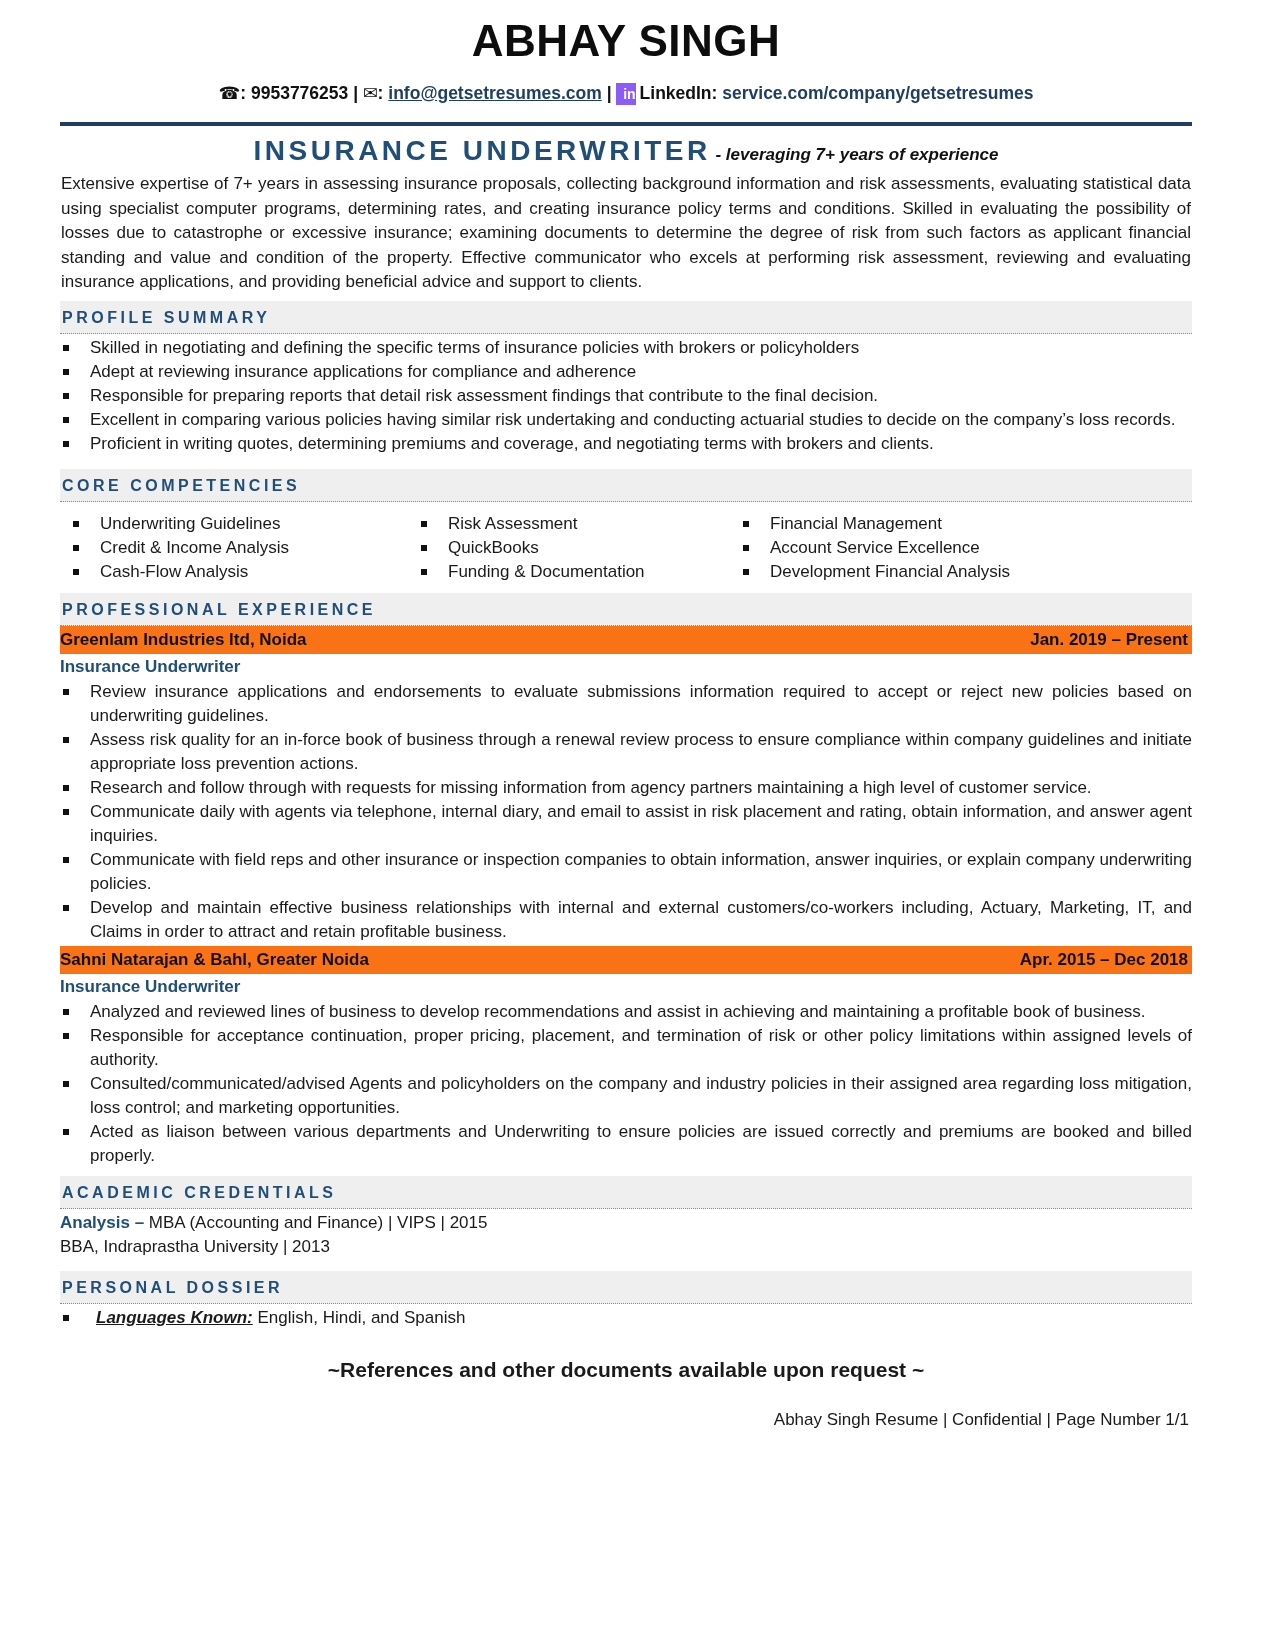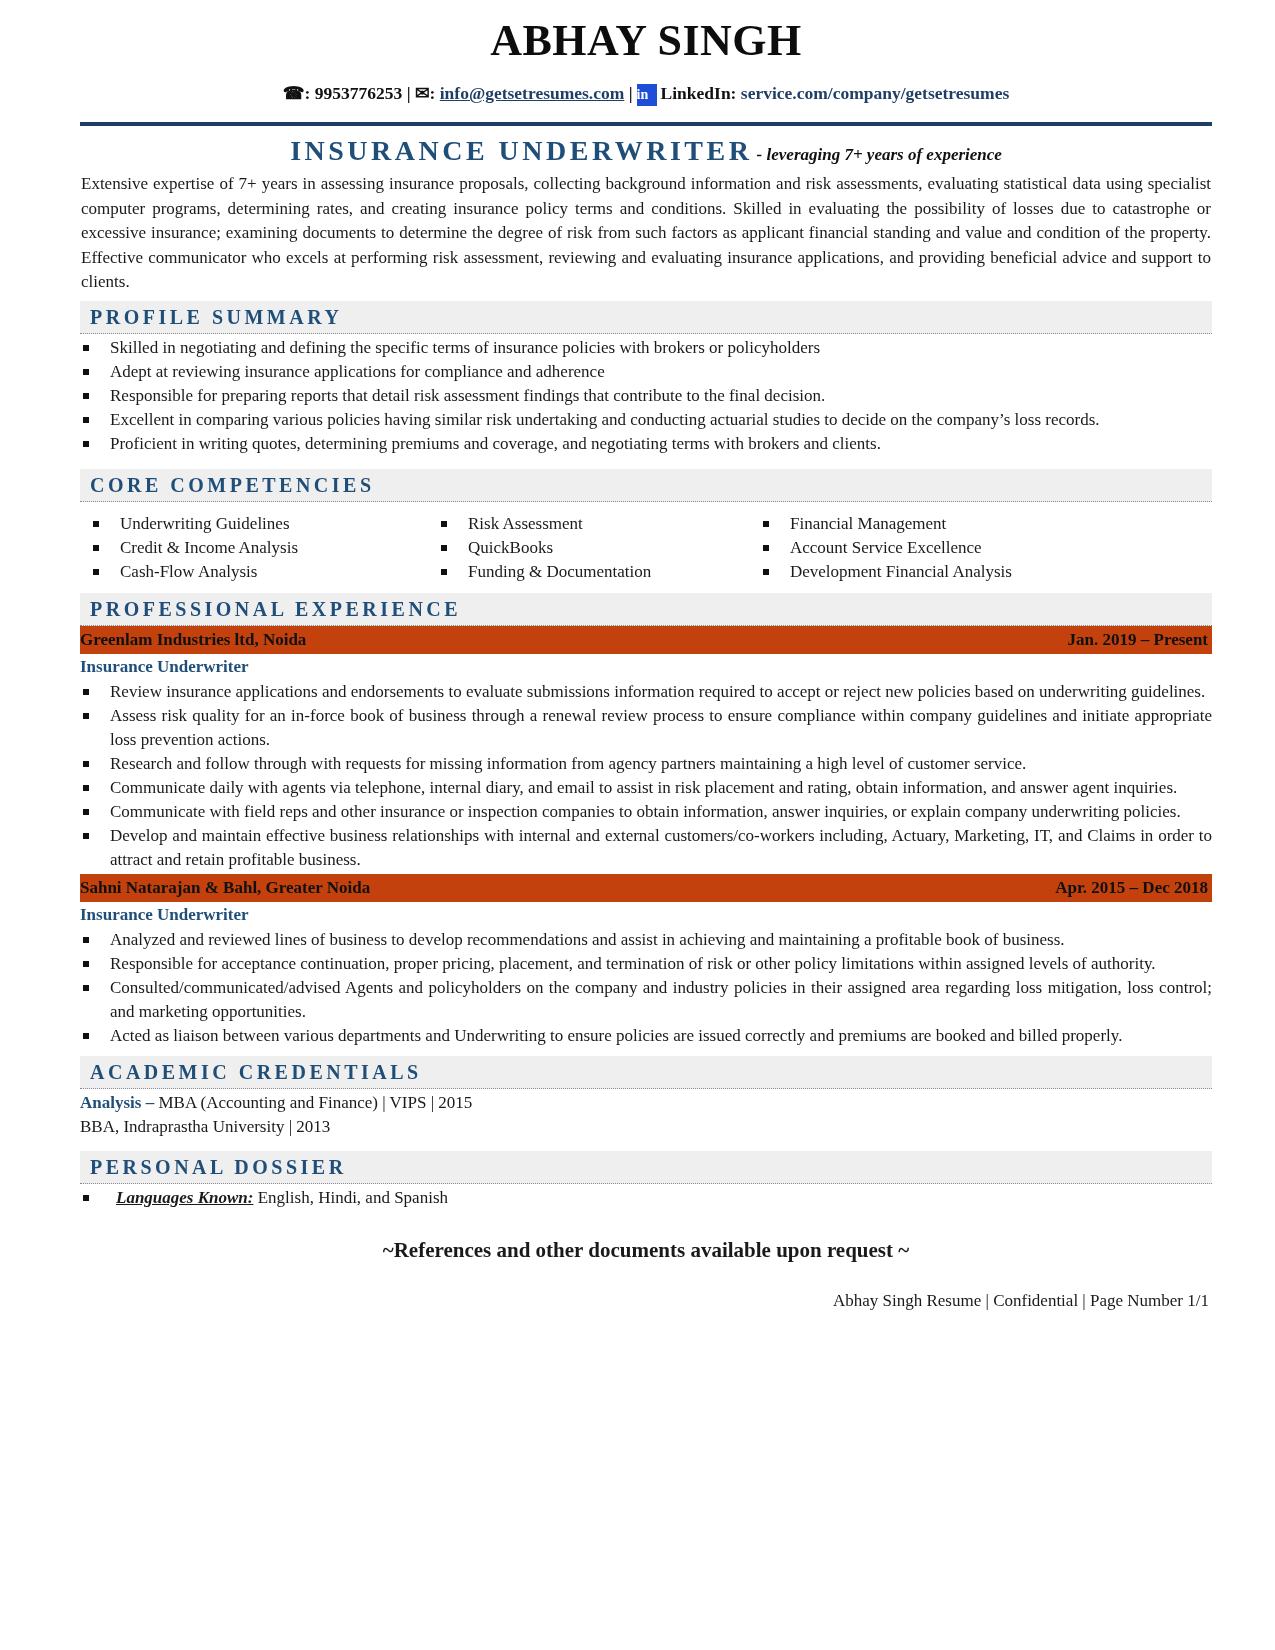--- a/index.html
+++ b/index.html
@@ -1,35 +1,35 @@
 <!DOCTYPE html>
 <html><head>
 <meta charset="utf-8">
 <style>
   * { box-sizing: border-box; margin: 0; padding: 0; }
   html, body { width: 1275px; height: 1650px; background: #ffffff; }
   body { font-family: "Liberation Sans", "DejaVu Sans", sans-serif; color: #1a1a1a; position: relative; overflow: hidden; }
-  .page { position: absolute; left: 80px; top: 0; width: 1132px; font-family: Liberation Serif, serif; }
+  .page { position: absolute; left: 60px; top: 0; width: 1132px; }
   .name { text-align: center; font-size: 44px; font-weight: bold; letter-spacing: 0.5px; color: #0d0d0d; margin-top: 12px; height: 58px; line-height: 58px; }
   .contact { text-align: center; font-size: 17.5px; font-weight: bold; margin-top: 10px; height: 26px; line-height: 26px; color: #111; }
   .contact .link { color: #1f3e66; text-decoration: underline; }
   .contact .link-plain { color: #1f3e66; }
-  .contact .in-box { display: inline-block; width: 20px; height: 22px; background: #1d4ed8; color: #fff; font-size: 14px; line-height: 22px; text-align: left; vertical-align: middle; margin: 0 4px; }
+  .contact .in-box { display: inline-block; width: 20px; height: 22px; background: #8b5cf6; color: #fff; font-size: 14px; line-height: 22px; text-align: right; vertical-align: middle; margin: 0 4px; }
   .rule-thick { height: 4px; background: #1f3e66; margin-top: 16px; }
   .title-row { text-align: center; margin-top: 8px; height: 34px; line-height: 34px; }
   .title-main { font-size: 28px; font-weight: bold; color: #1f4e79; letter-spacing: 3.5px; }
   .title-sub { font-size: 17px; font-style: italic; font-weight: bold; color: #111; }
   .intro { font-size: 17px; line-height: 24.5px; text-align: justify; margin-top: 4px; padding: 0 1px; }
-  .sec-head { background: #efefef; height: 33px; line-height: 33px; padding-left: 10px; font-size: 20px; font-weight: bold; color: #1f4e79; letter-spacing: 3.5px; border-bottom: 1px dotted #8a8a8a; }
+  .sec-head { background: #efefef; height: 33px; line-height: 33px; padding-left: 2px; font-size: 16px; font-weight: bold; color: #1f4e79; letter-spacing: 3.5px; border-bottom: 1px dotted #8a8a8a; }
   ul.bul { list-style: none; }
   ul.bul li { position: relative; padding-left: 30px; font-size: 17px; line-height: 24px; text-align: justify; }
   ul.bul li::before { content: ""; position: absolute; left: 3px; top: 9px; width: 6px; height: 6px; background: #111; }
   .comp-grid { display: grid; grid-template-columns: 348px 322px 400px; margin-top: 10px; padding-left: 10px; }
   .comp-grid ul.bul li::before { left: 3px; }
-  .exp-head { background: #c2410c; height: 28px; line-height: 28px; display: flex; justify-content: space-between; padding: 0 4px 0 0; font-size: 17px; font-weight: bold; color: #111; }
+  .exp-head { background: #f97316; height: 28px; line-height: 28px; display: flex; justify-content: space-between; padding: 0 4px 0 0; font-size: 17px; font-weight: bold; color: #111; }
   .exp-role { font-size: 17px; font-weight: bold; color: #1f4e79; height: 26px; line-height: 26px; }
   .edu { font-size: 17px; line-height: 24px; }
   .edu .lbl { color: #1f4e79; font-weight: bold; }
   .lang-label { font-weight: bold; font-style: italic; text-decoration: underline; }
   .refs { text-align: center; font-size: 21px; font-weight: bold; margin-top: 28px; }
   .footer { text-align: right; font-size: 17px; margin-top: 28px; padding-right: 3px; }
 </style>
 </head>
 <body>
 

